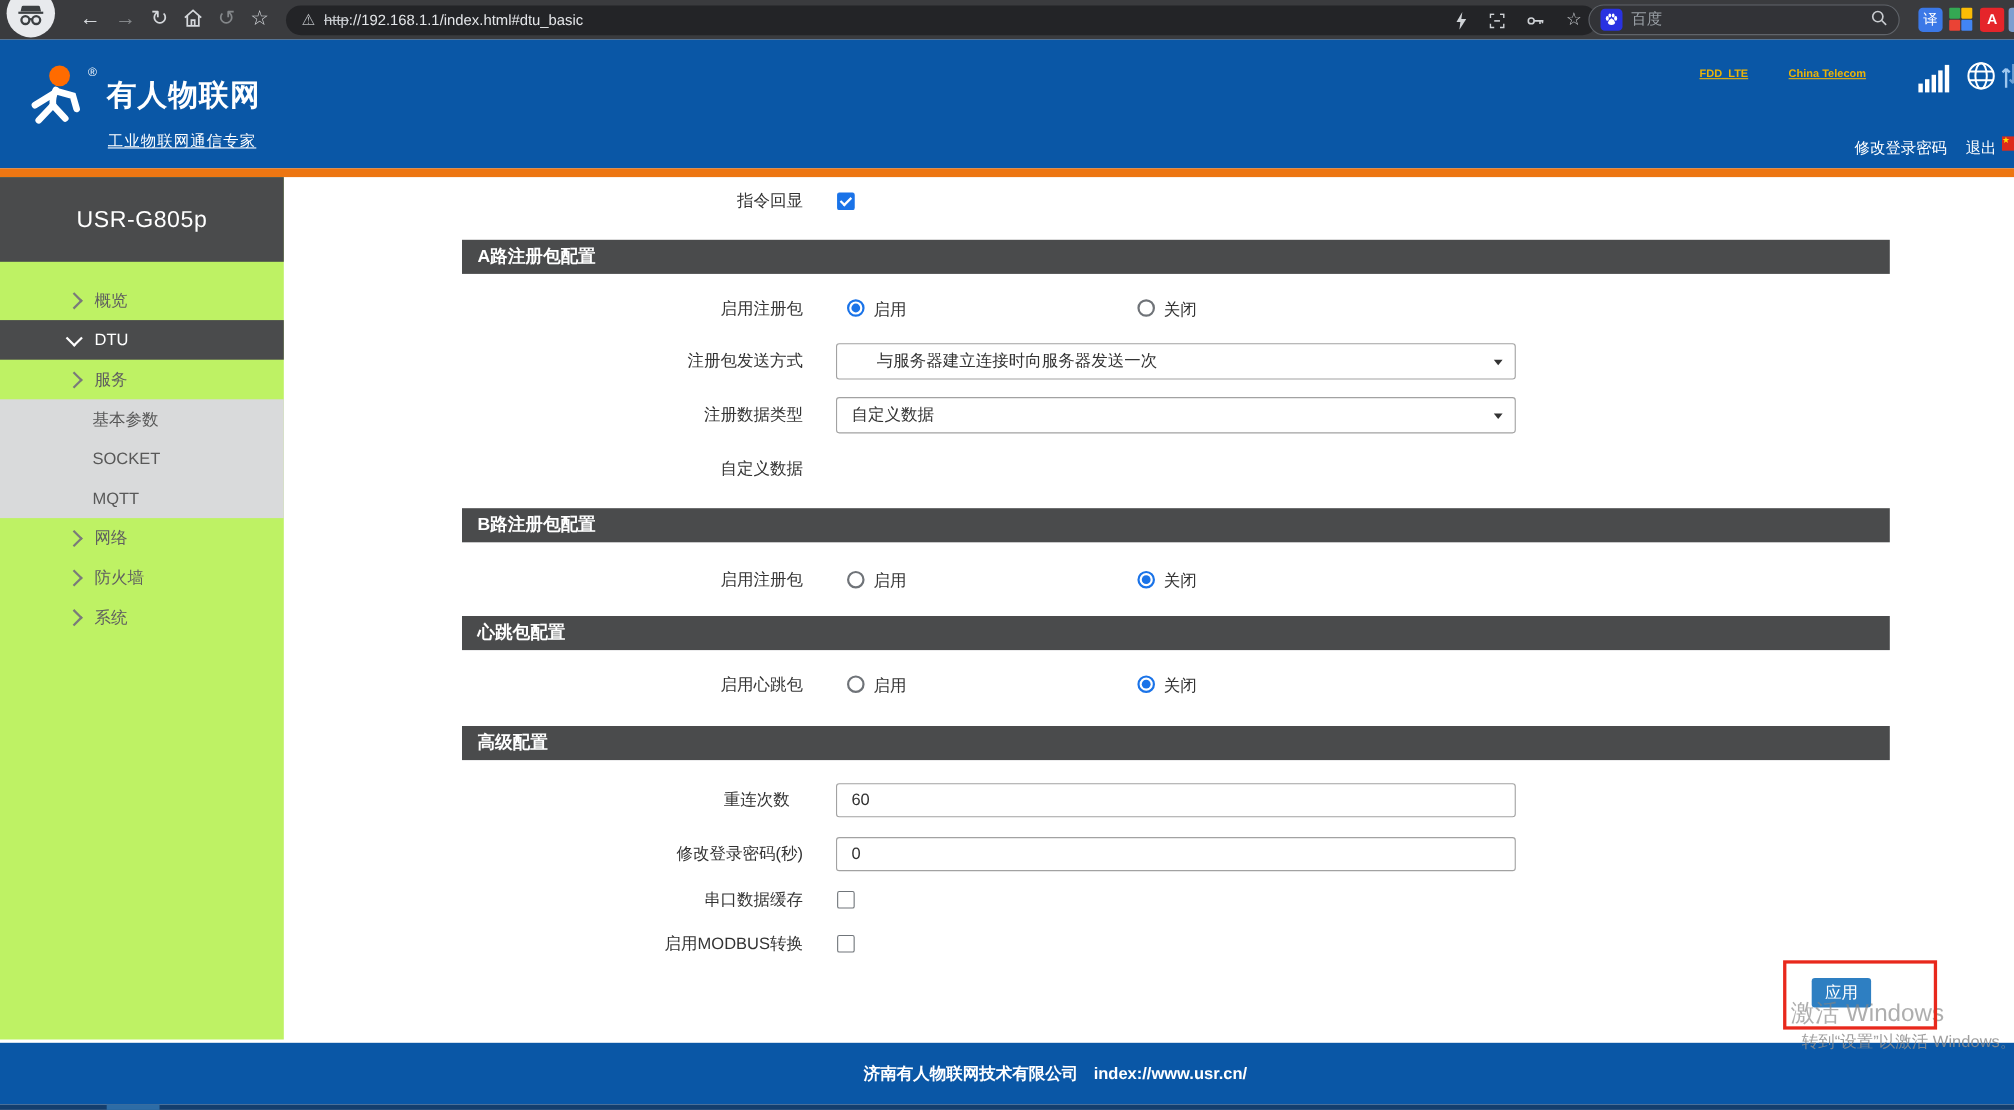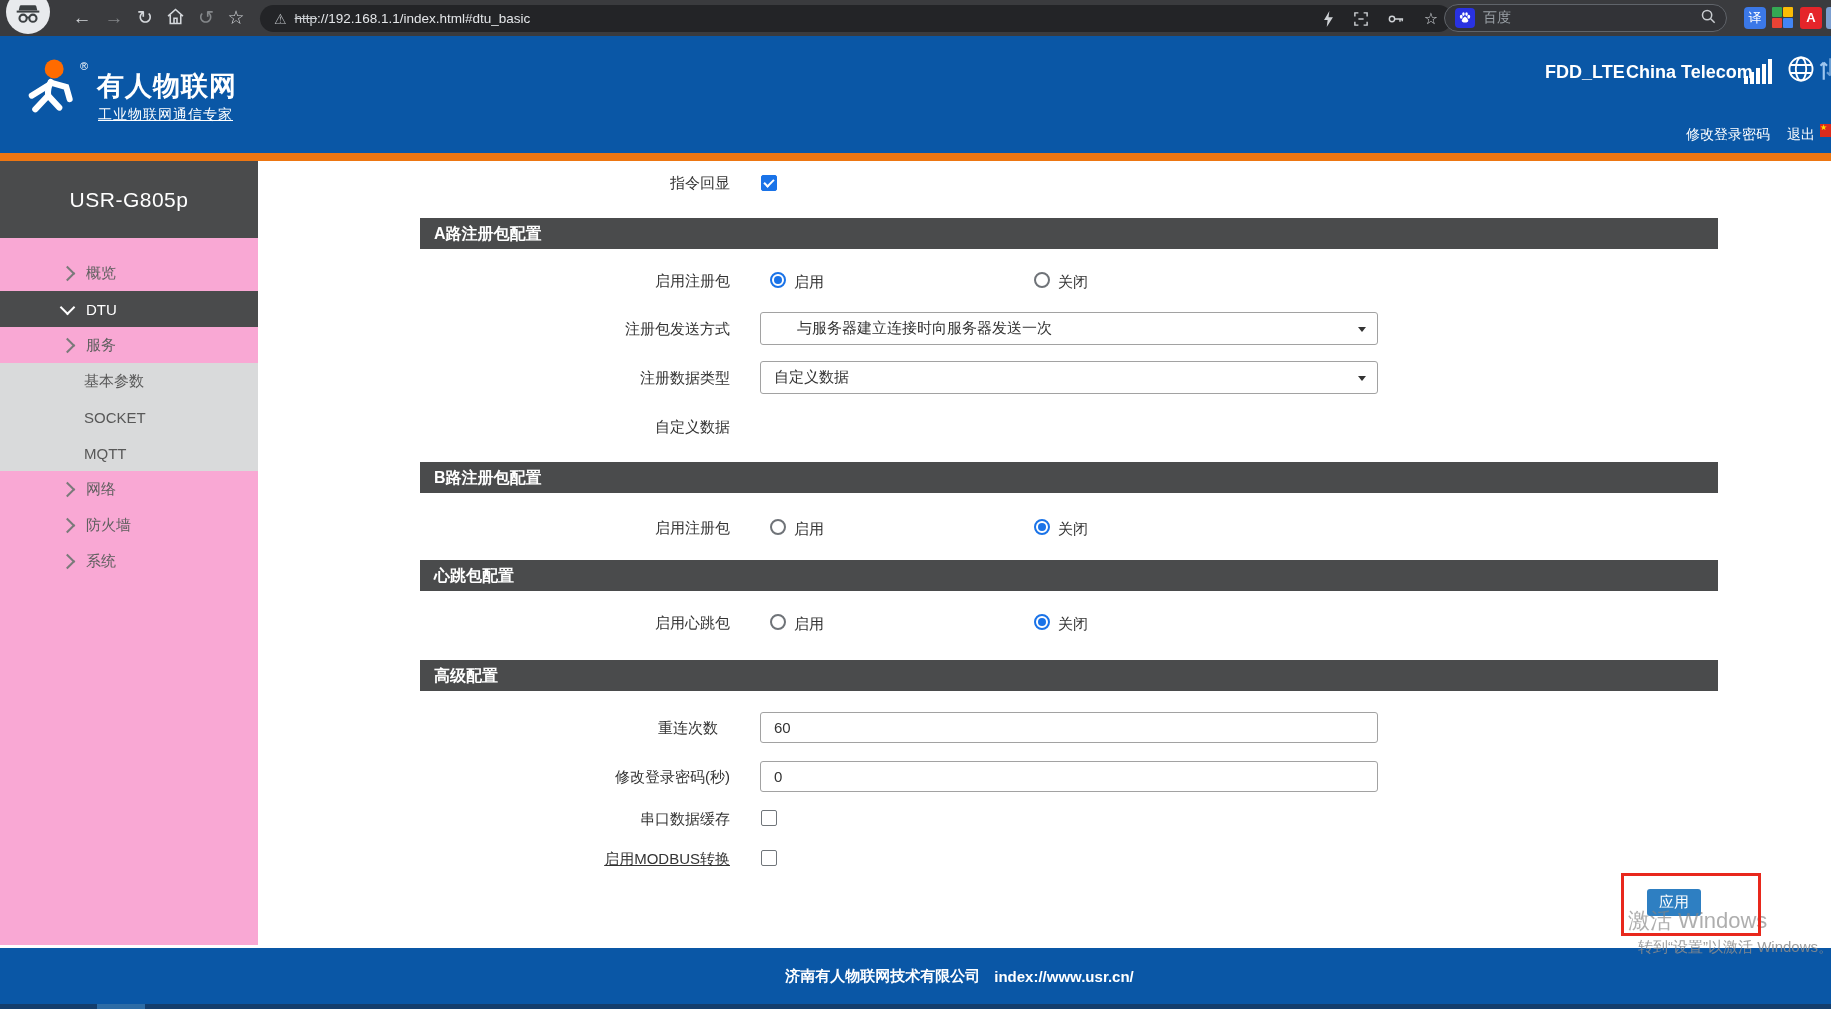--- a/index.html
+++ b/index.html
@@ -31,28 +31,28 @@
   .ext-grid span{border-radius:1px;}
   .ext-pdf{background:#e5252a;color:#fff;font-size:13px;font-weight:bold;line-height:22px;text-align:center;border-radius:3px;}
   .ext-part{background:#7c9fd0;width:10px;border-radius:3px 0 0 3px;}
 
   
   .siteheader{left:0;top:36px;width:1831px;height:117px;background:#0a57a6;}
   .orangebar{left:0;top:153px;width:1831px;height:8px;background:#ed7612;}
   .brandname{color:#fff;font-size:27px;font-weight:bold;letter-spacing:1px;}
   .tagline{color:#fff;font-size:14px;text-decoration:underline;letter-spacing:1px;}
   .regmark{color:#fff;font-size:11px;}
-  .hstatus{color:#ffffff;font-size:18px;font-weight:bold;}
+  .hstatus{color:#eab308;font-size:10px;font-weight:bold;text-decoration:underline;}
   .hlink{color:#fff;font-size:14px;cursor:pointer;}
   .sigbars{display:flex;align-items:flex-end;gap:2px;height:26px;}
   .sigbars span{width:4px;background:#fff;}
   .flag{width:18px;height:13px;background:#dd2b1c;color:#ffde00;font-size:8px;line-height:8px;}
 
   
-  .sidebar{left:0;top:161px;width:258px;height:784px;background:#f9a8d4;}
+  .sidebar{left:0;top:161px;width:258px;height:784px;background:#bef264;}
   .devblock{left:0;top:0;width:258px;height:77px;background:#4a4b4c;color:#fff;
             display:flex;align-items:center;justify-content:center;font-size:21px;letter-spacing:.5px;position:absolute;}
   .menu{position:absolute;left:0;top:77px;width:258px;}
   .mitem{height:36px;display:flex;align-items:center;padding-left:62px;color:#606060;font-size:15px;cursor:pointer;}
   .mitem .chev{width:9px;height:9px;border-right:2px solid #7a7a7a;border-bottom:2px solid #7a7a7a;
                transform:rotate(-45deg);margin-right:13px;flex:none;}
   .mitem.active{background:#4a4b4c;color:#fff;}
   .mitem.active .chev{border-color:#fff;transform:rotate(45deg);margin-top:-4px;}
   .submenu{background:#d9dadb;}
   .smitem{height:36px;display:flex;align-items:center;padding-left:84px;color:#585858;font-size:15px;cursor:pointer;}
@@ -177,21 +177,21 @@
           <path d="M37 33 L16 46"></path>
           <path d="M38 31 L56 36 L60 50"></path>
           <path d="M35 46 L20 62"></path>
           <path d="M35 46 L48 60"></path>
         </g>
         <circle cx="42" cy="15" r="11" fill="#ff6b00"></circle>
       </svg>
     </div>
     <div class="abs regmark" style="left:80px;top:24px;">®</div>
     <div class="abs brandname" style="left:97px;top:32px;">有人物联网</div>
-    <div class="abs tagline" style="left:98px;top:70px;text-decoration:underline;">工业物联网通信专家</div>
+    <div class="abs tagline" style="left:98px;top:84px;text-decoration:underline;">工业物联网通信专家</div>
 
     <div class="abs hstatus" style="left:1545px;top:26px;">FDD_LTE</div>
     <div class="abs hstatus" style="left:1626px;top:26px;text-align:center;">China Telecom</div>
     <div class="abs sigbars" style="left:1744px;top:22px;">
       <span style="height:8px;"></span>
         <span style="height:12px;"></span>
         <span style="height:16px;"></span>
         <span style="height:20px;"></span>
         <span style="height:25px;"></span>
     </div>
@@ -296,21 +296,21 @@
   <div class="abs radio sel" style="left:1034px;top:614px;"></div>
   <div class="abs rlabel" style="left:1058px;top:615px;">关闭</div>
 
   <div class="abs sechead" style="top:660px;">高级配置</div>
   <div class="abs flabel" style="left:388px;top:719px;">重连次数</div>
   <input class="abs field tinput short" style="top: 712px;" value="60">
   <div class="abs flabel" style="left:400px;top:768px;">修改登录密码(秒)</div>
   <input class="abs field tinput short" style="top: 761px;" value="0">
   <div class="abs flabel" style="left:400px;top:810px;">串口数据缓存</div>
   <div class="abs checkbox" style="left:761px;top:810px;"></div>
-  <div class="abs flabel" style="left:400px;top:850px;text-decoration:underline;">启用MODBUS转换</div>
+  <div class="abs flabel" style="left:400px;top:850px;">启用MODBUS转换</div>
   <div class="abs checkbox" style="left:761px;top:850px;"></div>
 
   <button class="abs applybtn">应用</button>
   <div class="abs redbox"></div>
 
   <div class="abs wm1">激活 Windows</div>
   <div class="abs wm2">转到“设置”以激活 Windows。</div>
 
   <div class="abs footer">
     <span>济南有人物联网技术有限公司</span>

